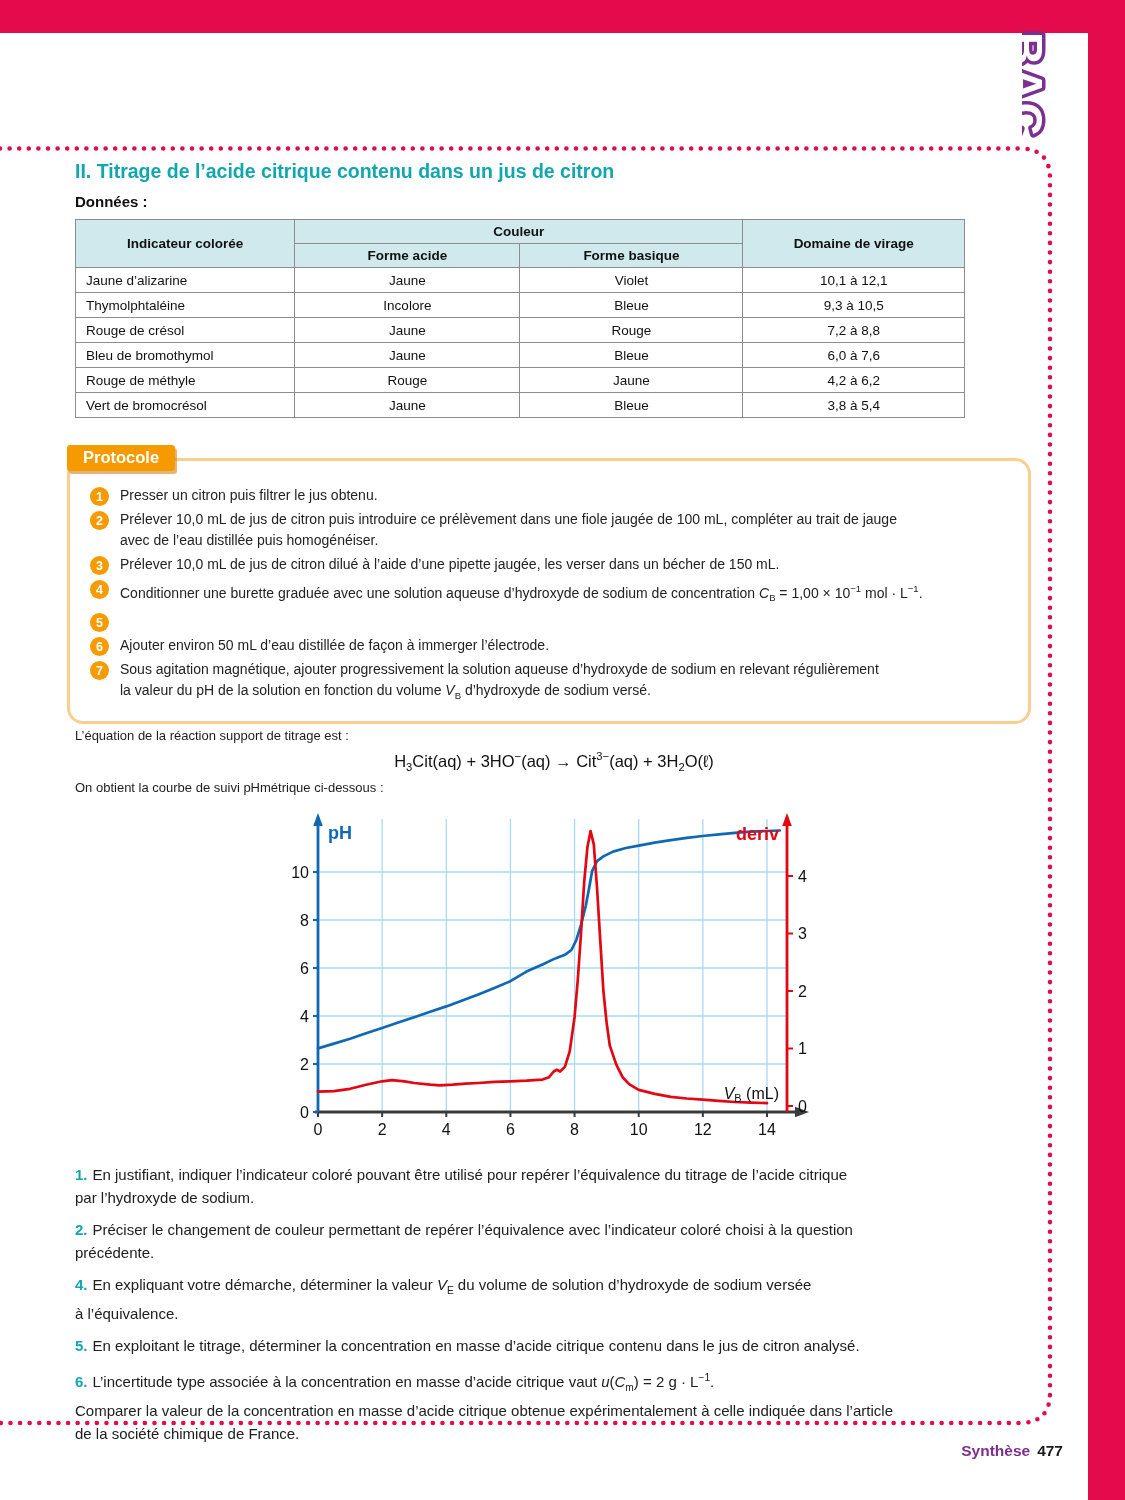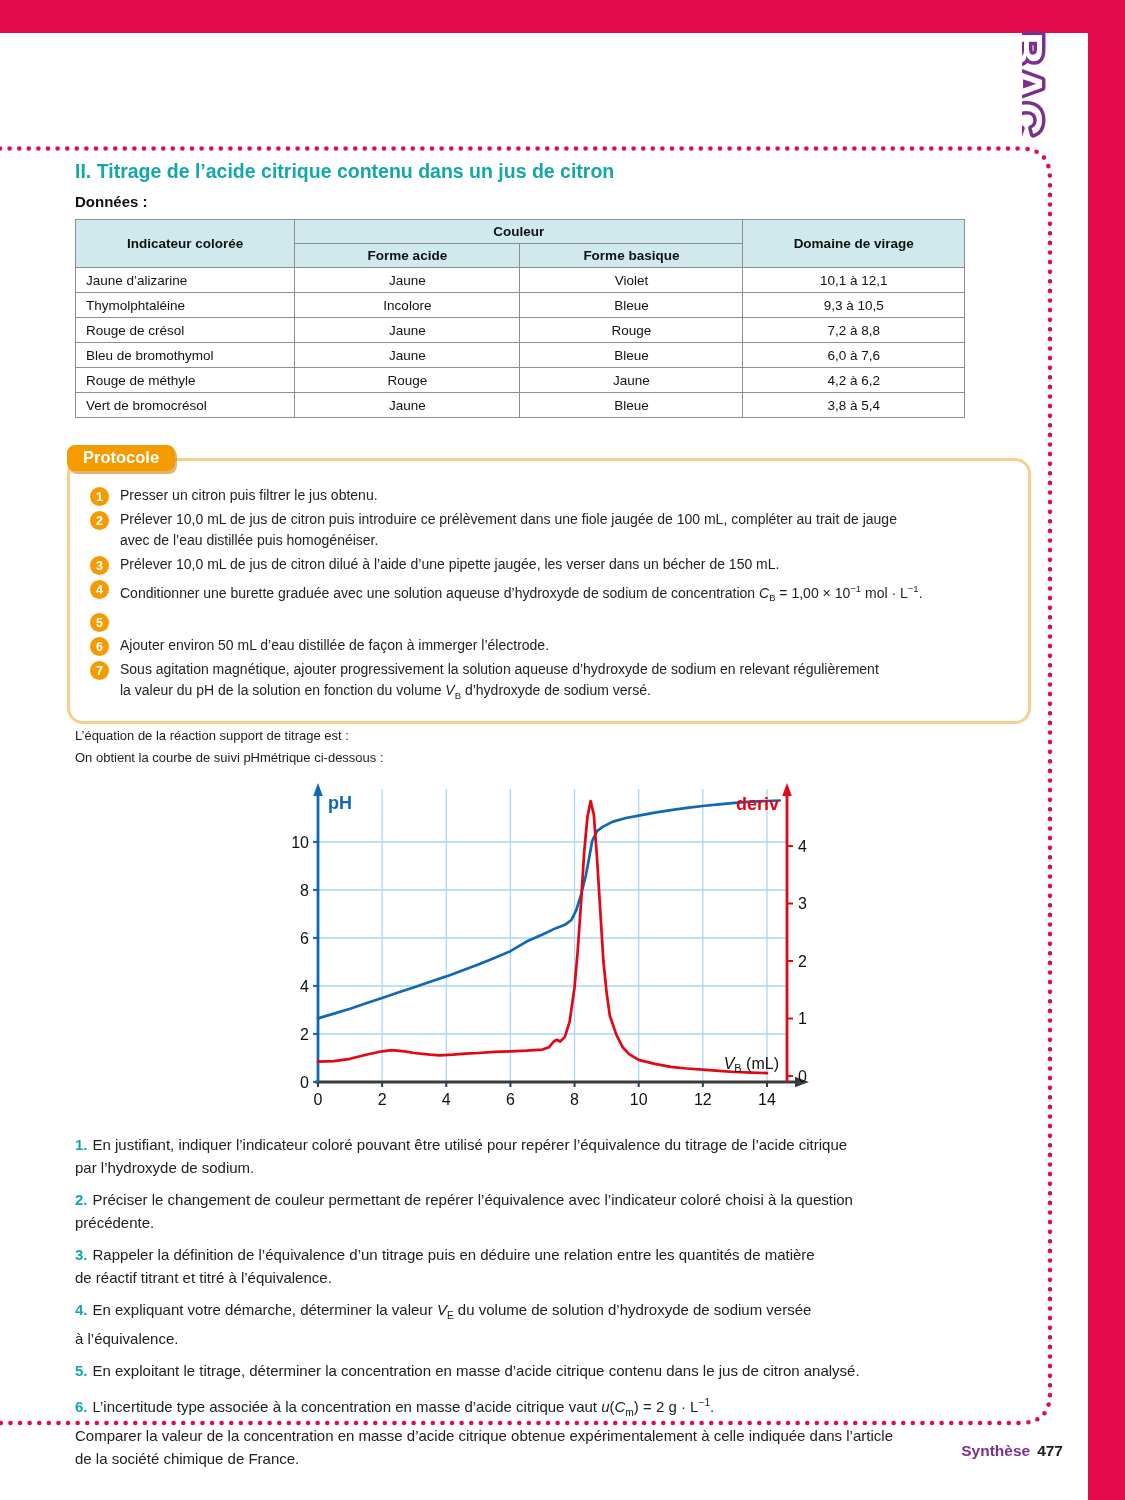--- a/index.html
+++ b/index.html
@@ -22,21 +22,21 @@
   .donnees{font-weight:bold;font-size:15px;margin:10px 0 0;color:#101010;}
 
   table.indic{border-collapse:collapse;width:890px;margin-top:9px;}
   table.indic th,table.indic td{border:1px solid #8d8d8d;font-size:13.5px;padding:2px 6px;text-align:center;color:#111;}
   table.indic th{background:var(--table-head-bg);font-weight:bold;height:24px;}
   table.indic tbody td{height:25px;}
   table.indic td:first-child{text-align:left;padding-left:10px;}
 
   .proto-wrap{position:relative;margin-top:40px;margin-left:-8px;width:964px;}
   .proto-tab{position:absolute;top:-13px;left:0;background:var(--orange);color:#fff;font-weight:bold;
-    font-size:16.5px;padding:3px 16px 4px;border-radius:8px;box-shadow:2px 3px 0 rgba(205,122,0,.55);z-index:2;}
+    font-size:16.5px;padding:3px 16px 4px;border-radius:3px;box-shadow:2px 3px 0 rgba(205,122,0,.55);z-index:2;}
   .proto-box{border:3px solid var(--orange-light);border-radius:16px;padding:24px 18px 12px 20px;}
   .step{display:flex;gap:11px;margin:0 0 3px 0;}
   .badge{width:19px;height:19px;border-radius:50%;background:var(--orange);color:#fff;font-weight:bold;
     font-size:12.5px;display:inline-flex;align-items:center;justify-content:center;flex:0 0 19px;margin-top:2px;}
   .step-text{font-size:14px;line-height:21px;color:#222;}
 
   .para{font-size:13px;margin:4px 0 0;color:var(--ink);}
   .equation{text-align:center;font-size:16.5px;margin:7px 0 0;color:#111;}
   sub{font-size:.68em;} sup{font-size:.68em;}
   .chart-wrap{margin:14px 0 0 215px;width:540px;height:334px;}
@@ -157,20 +157,21 @@
           </div>
           <div class="step">
             <span class="badge">7</span>
             <div class="step-text">Sous agitation magnétique, ajouter progressivement la solution aqueuse d’hydroxyde de sodium en relevant régulièrement<br>la valeur du pH de la solution en fonction du volume <i>V</i><sub>B</sub> d’hydroxyde de sodium versé.</div>
           </div>
         </div>
     </div>
   </div>
 
   <p class="para">L’équation de la réaction support de titrage est :</p>
+  <p class="equation">H<sub>3</sub>Cit(aq) + 3HO<sup>−</sup>(aq) → Cit<sup>3−</sup>(aq) + 3H<sub>2</sub>O(ℓ)</p>
   <p class="para" style="margin-top:7px">On obtient la courbe de suivi pHmétrique ci-dessous :</p>
 
   <div class="chart-wrap">
     <svg id="chart-svg" width="540" height="334" viewBox="0 0 540 334" font-family="Liberation Sans, DejaVu Sans, sans-serif">
         <line x1="92.14" y1="10" x2="92.14" y2="303" stroke="#a8d9f2" stroke-width="1.3"></line>
         <line x1="156.28" y1="10" x2="156.28" y2="303" stroke="#a8d9f2" stroke-width="1.3"></line>
         <line x1="220.42000000000002" y1="10" x2="220.42000000000002" y2="303" stroke="#a8d9f2" stroke-width="1.3"></line>
         <line x1="284.56" y1="10" x2="284.56" y2="303" stroke="#a8d9f2" stroke-width="1.3"></line>
         <line x1="348.7" y1="10" x2="348.7" y2="303" stroke="#a8d9f2" stroke-width="1.3"></line>
         <line x1="412.84000000000003" y1="10" x2="412.84000000000003" y2="303" stroke="#a8d9f2" stroke-width="1.3"></line>
@@ -228,21 +229,20 @@
         <path d="M28.0 282.6 L44.0 282.1 L60.1 279.8 L76.1 275.7 L92.1 272.3 L101.8 271.1 L114.6 272.3 L124.2 274.0 L140.2 275.7 L149.9 276.3 L162.7 275.7 L175.5 274.6 L188.3 274.0 L204.4 272.9 L220.4 272.3 L236.5 271.7 L252.5 270.6 L258.9 268.3 L263.7 262.5 L266.9 260.8 L270.1 262.5 L274.9 257.9 L279.7 242.4 L284.6 207.9 L287.8 170.5 L291.0 124.5 L294.2 72.8 L297.4 38.3 L300.6 22.1 L303.8 35.4 L307.0 78.5 L310.2 130.3 L313.4 182.0 L316.6 213.6 L319.8 236.6 L326.3 255.6 L332.7 268.3 L339.1 275.1 L348.7 280.9 L364.7 284.9 L380.8 287.8 L396.8 289.5 L412.8 290.7 L428.9 291.8 L444.9 293.0 L460.9 293.6 L477.0 294.1" fill="none" stroke="#e30613" stroke-width="2.7" stroke-linejoin="round" stroke-linecap="round"></path>
         <text x="38" y="30" font-size="18" font-weight="bold" fill="#1068b4">pH</text>
         <text x="489" y="31" text-anchor="end" font-size="18" font-weight="bold" fill="#e30613">deriv</text>
         <text x="489" y="290" text-anchor="end" font-size="16" fill="#111"><tspan font-style="italic">V</tspan><tspan font-size="11" dy="3">B</tspan><tspan dy="-3"> (mL)</tspan></text>
       </svg>
   </div>
 
   <div class="questions">
       <p><span class="qnum">1.</span><span>En justifiant, indiquer l’indicateur coloré pouvant être utilisé pour repérer l’équivalence du titrage de l’acide citrique<br>par l’hydroxyde de sodium.</span></p>
       <p><span class="qnum">2.</span><span>Préciser le changement de couleur permettant de repérer l’équivalence avec l’indicateur coloré choisi à la question<br>précédente.</span></p>
-      <p><span class="qnum">3.</span><span>Rappeler la définition de l’équivalence d’un titrage puis en déduire une relation entre les quantités de matière<br>de réactif titrant et titré à l’équivalence.</span></p>
       <p><span class="qnum">4.</span><span>En expliquant votre démarche, déterminer la valeur <i>V</i><sub>E</sub> du volume de solution d’hydroxyde de sodium versée<br>à l’équivalence.</span></p>
       <p><span class="qnum">5.</span><span>En exploitant le titrage, déterminer la concentration en masse d’acide citrique contenu dans le jus de citron analysé.</span></p>
       <p><span class="qnum">6.</span><span>L’incertitude type associée à la concentration en masse d’acide citrique vaut <i>u</i>(<i>C</i><sub>m</sub>) = 2 g · L<sup>−1</sup>.<br>Comparer la valeur de la concentration en masse d’acide citrique obtenue expérimentalement à celle indiquée dans l’article<br>de la société chimique de France.</span></p>
     </div>
 </div>
 
 <div class="footer">
   <span class="sect">Synthèse</span><span class="pnum">477</span>
 </div>
 

